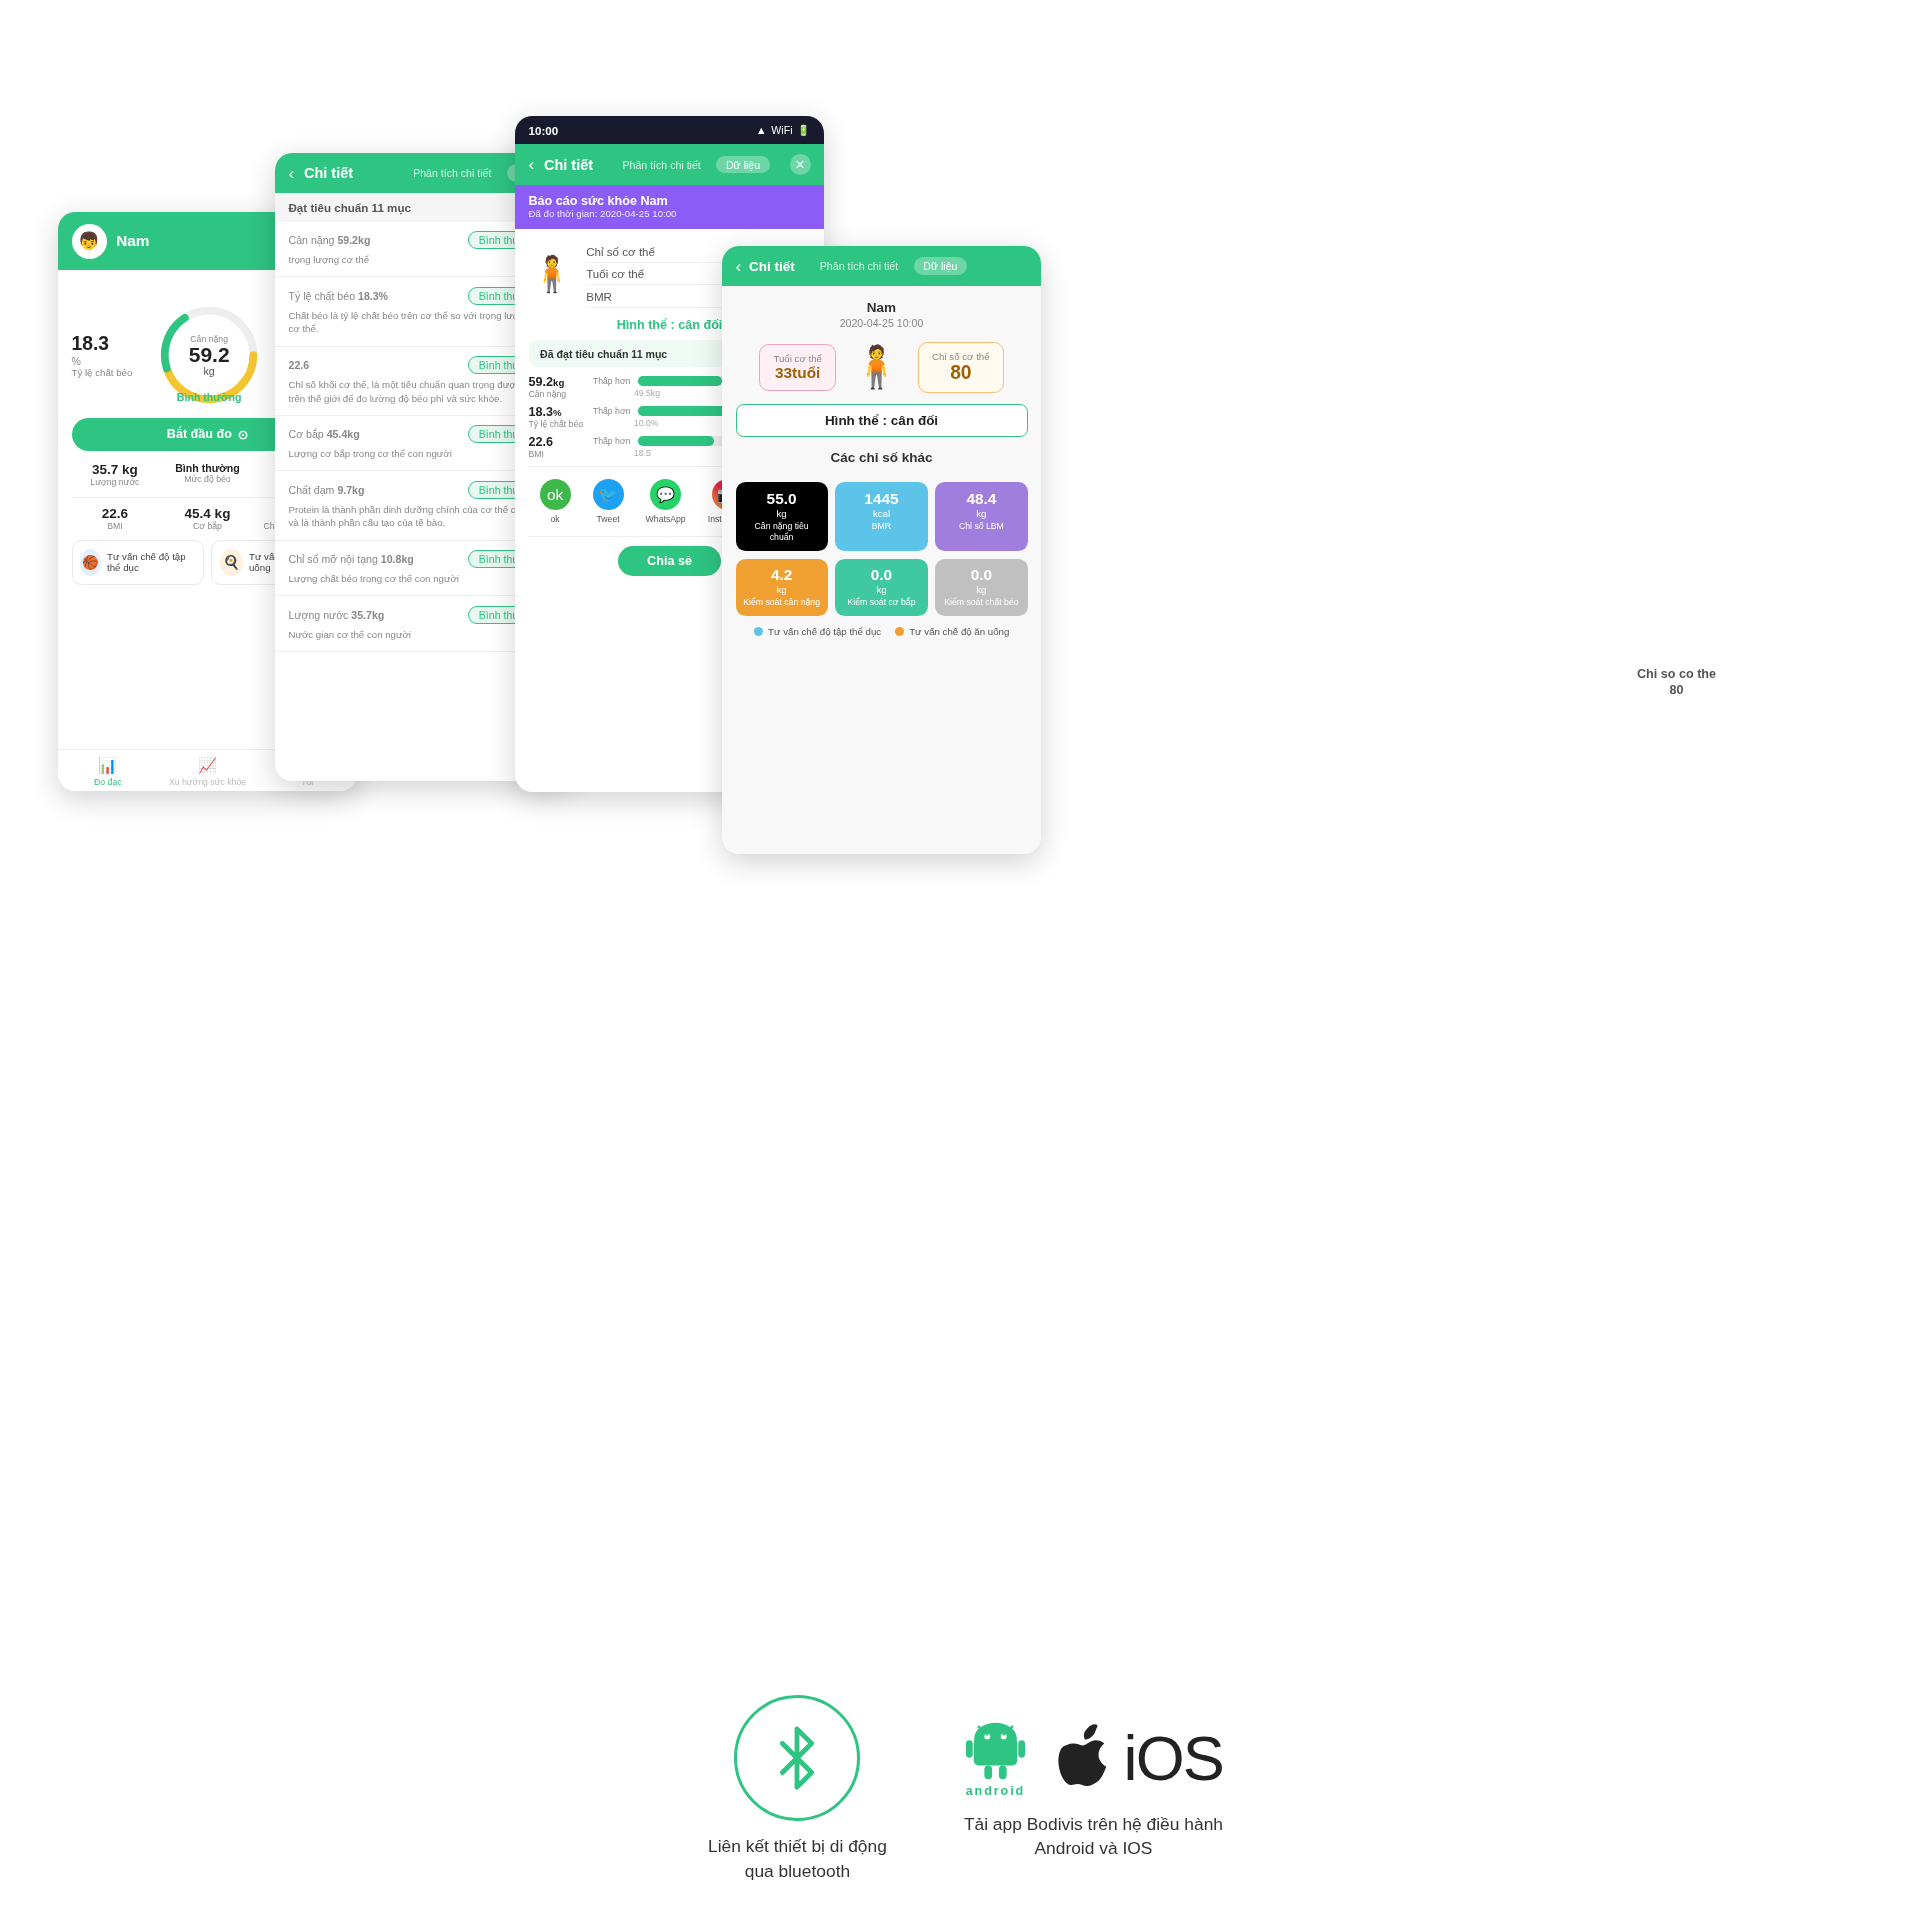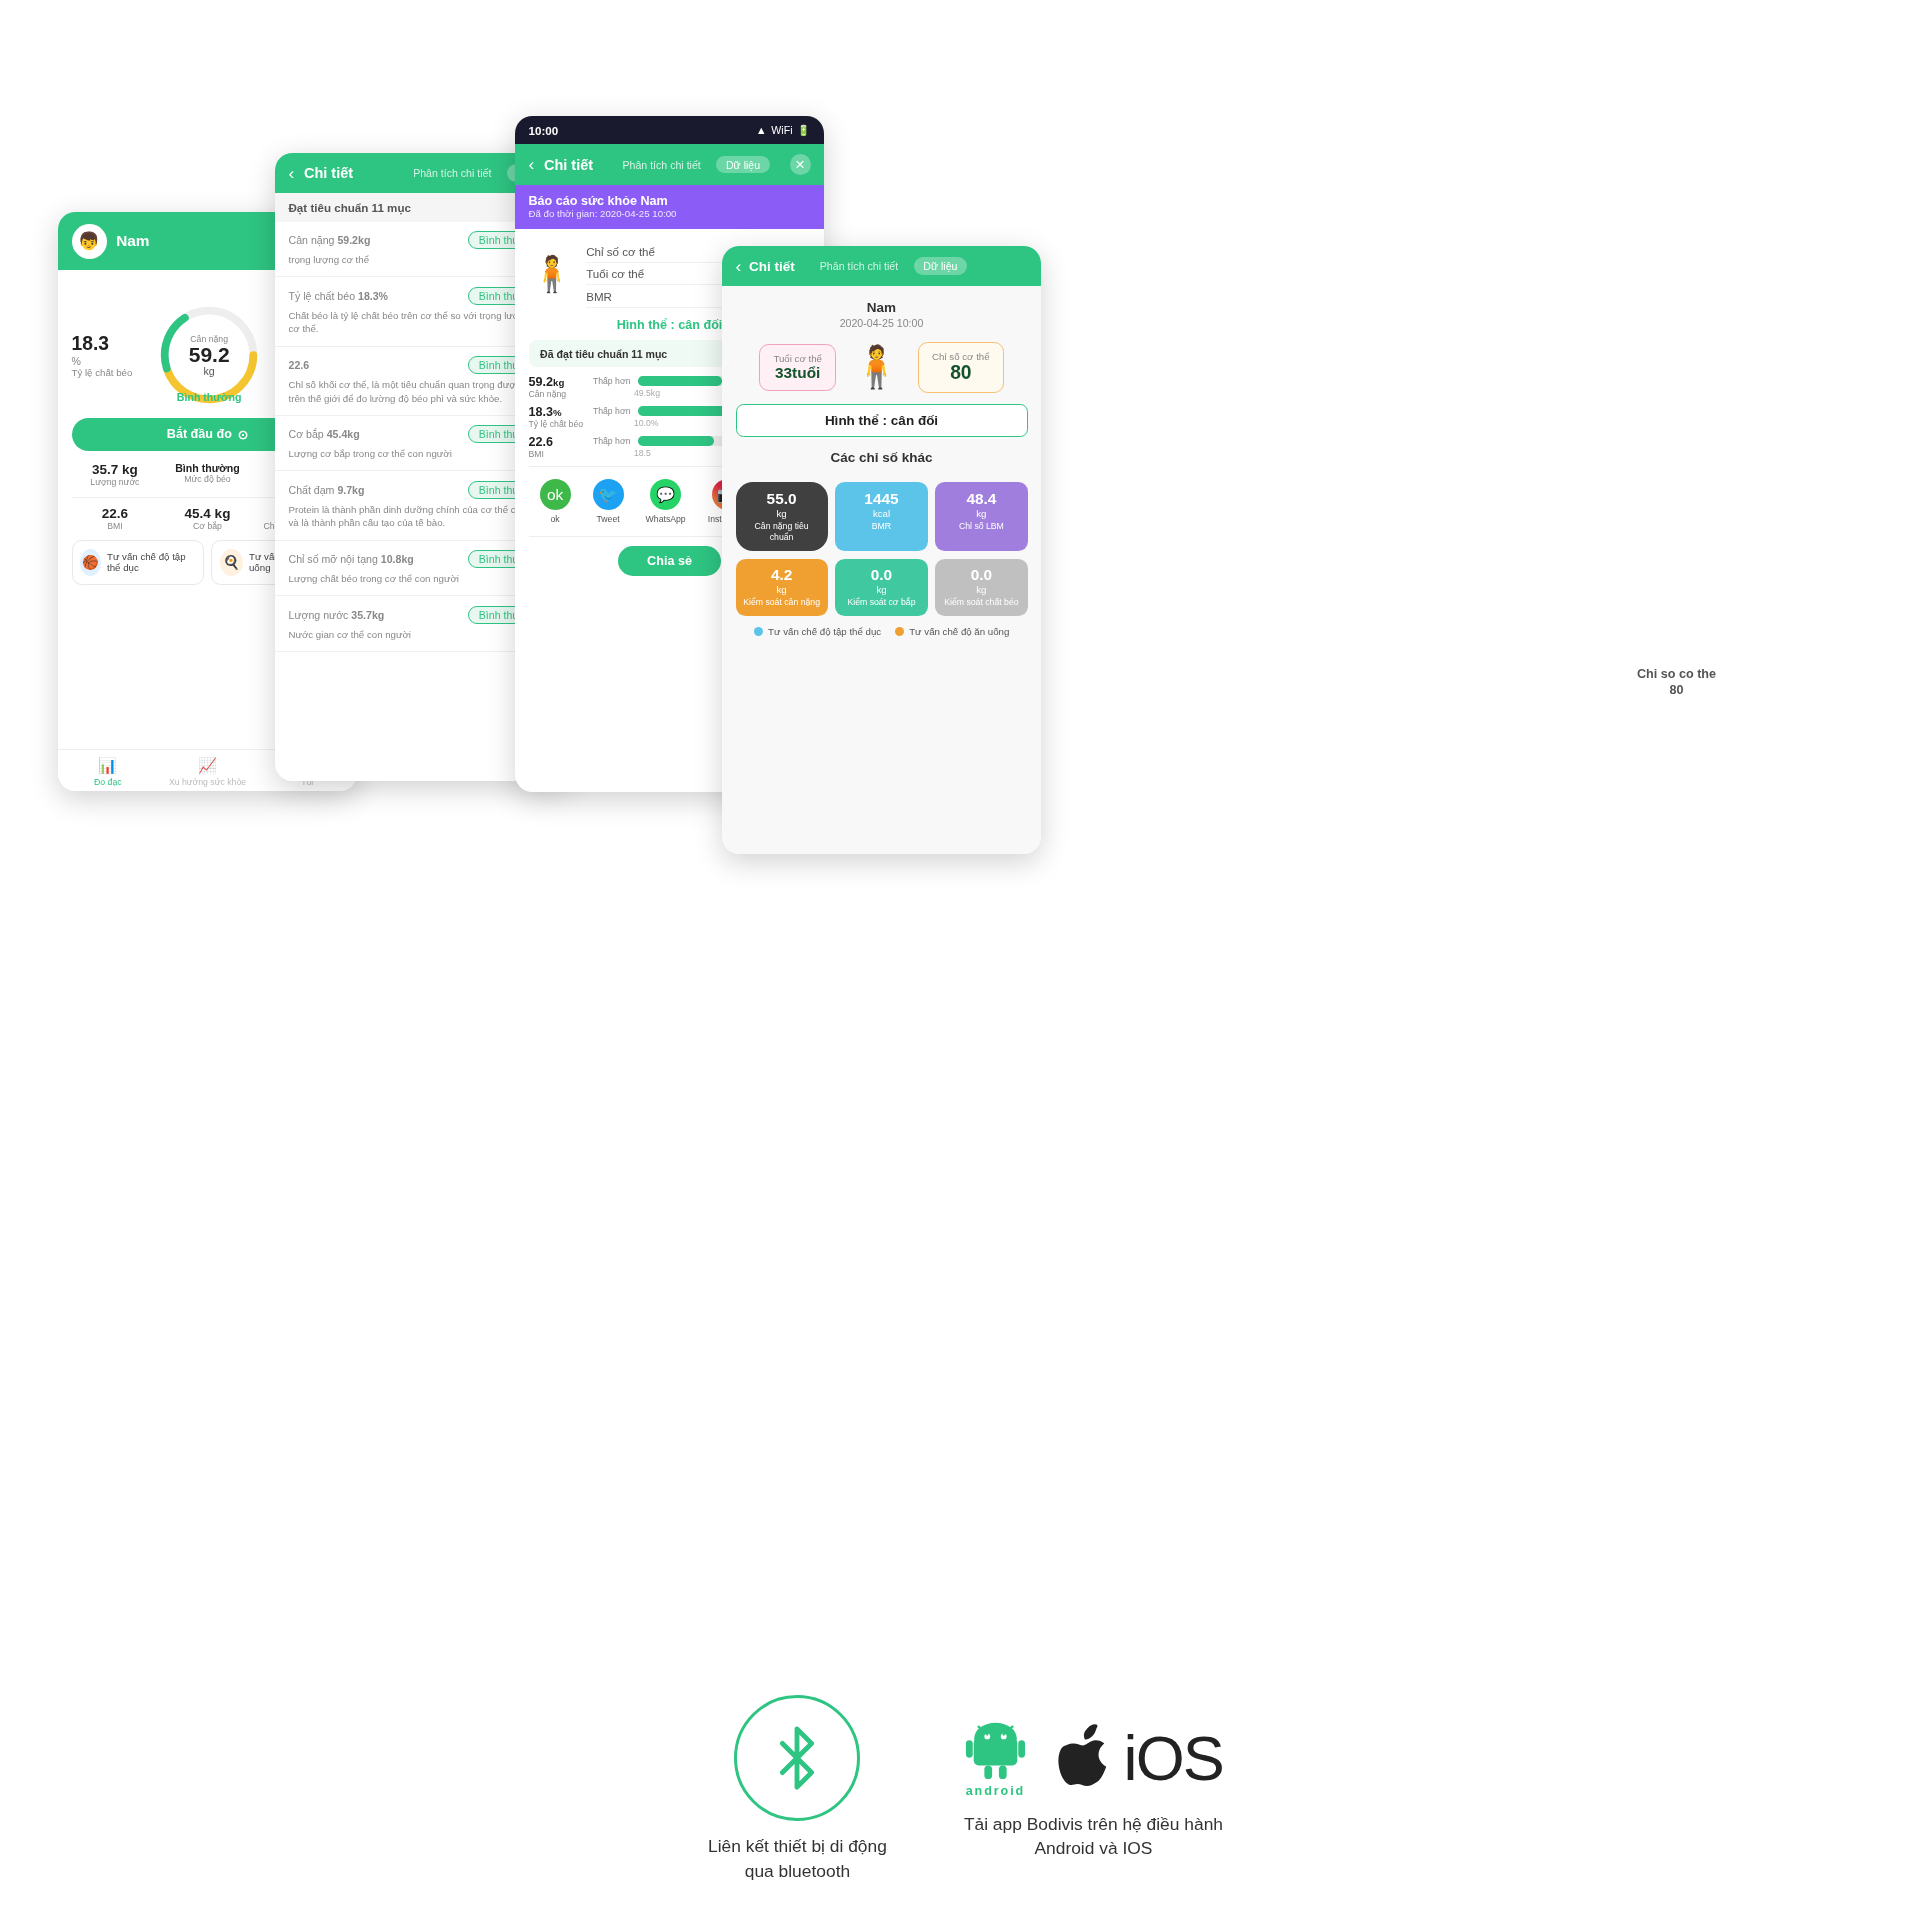--- a/index.html
+++ b/index.html
@@ -290,21 +290,21 @@
       margin-bottom: 11.6px;
     }
     .s4-metric-box {
       border: 1.4px solid #eee; border-radius: 9.7px;
       padding: 7.7px 13.5px; text-align: center; background: #fff;
       min-width: 77px;
     }
     .s4-metric-box.pink { border-color: #f0a0c0; background: #fff0f5; }
     .s4-metric-box.orange { border-color: #f5c070; background: #fffaf0; }
     .s4-metric-label { font-size: 9.7px; color: #888; }
-    .s4-metric-value { font-size: 19.3px; font-weight: 700; color: #14532d; }
+    .s4-metric-value { font-size: 19.3px; font-weight: 700; color: #a16207; }
     .s4-figure {
       width: 58px; display: flex; align-items: center; justify-content: center;
       font-size: 41px;
     }
     .s4-shape-tag {
       text-align: center;
       border: 1.4px solid #2ec482;
       border-radius: 7.7px;
       padding: 7.7px 0;
       font-size: 13.5px; font-weight: 700; color: #222;
@@ -315,21 +315,21 @@
       font-size: 13.5px; font-weight: 700; color: #333;
       text-align: center; margin-bottom: 17px;
     }
     .s4-grid {
       display: grid; grid-template-columns: 1fr 1fr 1fr; gap: 7.7px;
     }
     .s4-grid-item {
       border-radius: 9.7px; padding: 7.7px; text-align: center;
       color: #fff;
     }
-    .s4-grid-item.green { background: #404040; border-radius: 17px; }
+    .s4-grid-item.green { background: #000000; }
     .s4-grid-item.blue { background: #5bc4e8; }
     .s4-grid-item.purple { background: #a07ede; }
     .s4-grid-item.orange2 { background: #f0a030; }
     .s4-grid-item.teal { background: #40c8a0; }
     .s4-grid-item.gray { background: #c0c0c0; }
     .s4-grid-item .gval { font-size: 15.4px; font-weight: 700; }
     .s4-grid-item .gunit { font-size: 9.7px; }
     .s4-grid-item .glbl { font-size: 8.7px; line-height: 1.3; margin-top: 1.9px; }
     .s4-legend { display: flex; gap: 13.5px; justify-content: center; margin-top: 9.7px; }
     .s4-legend-item { display: flex; align-items: center; gap: 4.8px; font-size: 9.7px; color: #555; }

